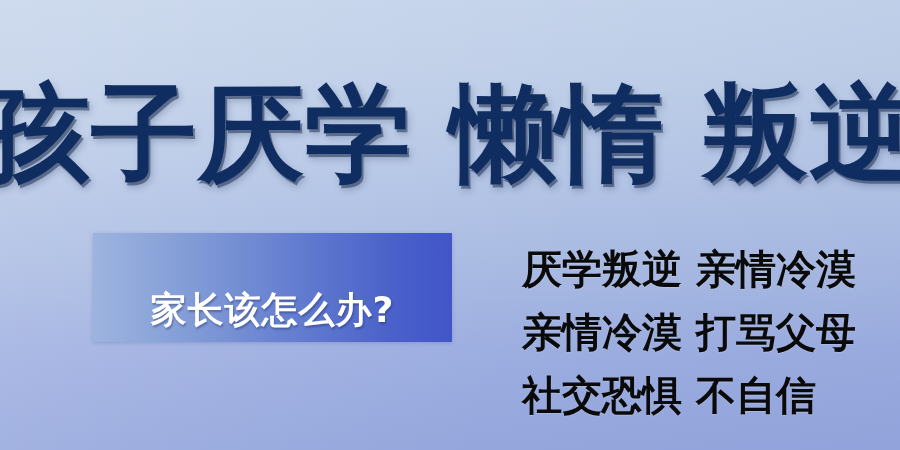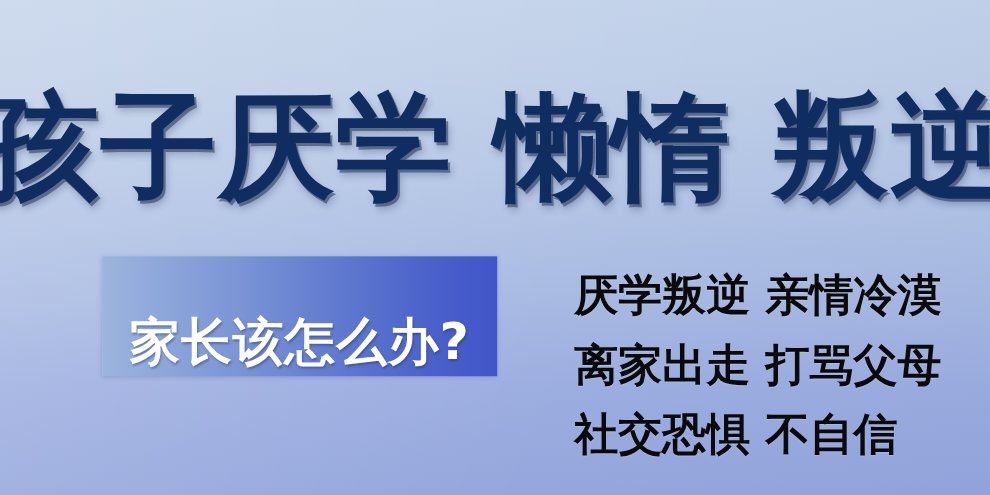--- a/index.html
+++ b/index.html
@@ -82,21 +82,21 @@
                 #7f99d6 30%,
                 #6c86d2 48%,
                 #5a73cd 66%,
                 #4a60ca 84%,
                 #4155c9 100%);
     box-shadow: 0 1px 4px rgba(40, 60, 130, 0.22);
   }
 
   .badge-text {
     font-family: "DejaVu Sans", "Liberation Sans", sans-serif;
-    font-size: 46px;
+    font-size: 36px;
     line-height: 1;
     font-weight: 700;
     color: #ffffff;
     letter-spacing: 1px;
     white-space: nowrap;
     text-shadow: 1px 2px 2px rgba(25, 40, 95, 0.38);
     margin-top: 44px;
   }
 
   
@@ -126,17 +126,17 @@
   <div class="headline">
     <span class="headline-text">孩子厌学 懒惰 叛逆</span>
   </div>
 
   <div class="badge">
     <span class="badge-text">家长该怎么办?</span>
   </div>
 
   <div class="symptom-list">
     <div class="symptom-line">厌学叛逆  亲情冷漠</div>
-    <div class="symptom-line">离家出走  打骂父母</div>
+    <div class="symptom-line">亲情冷漠  打骂父母</div>
     <div class="symptom-line">社交恐惧  不自信</div>
   </div>
 
 </div>
 
 </body></html>

